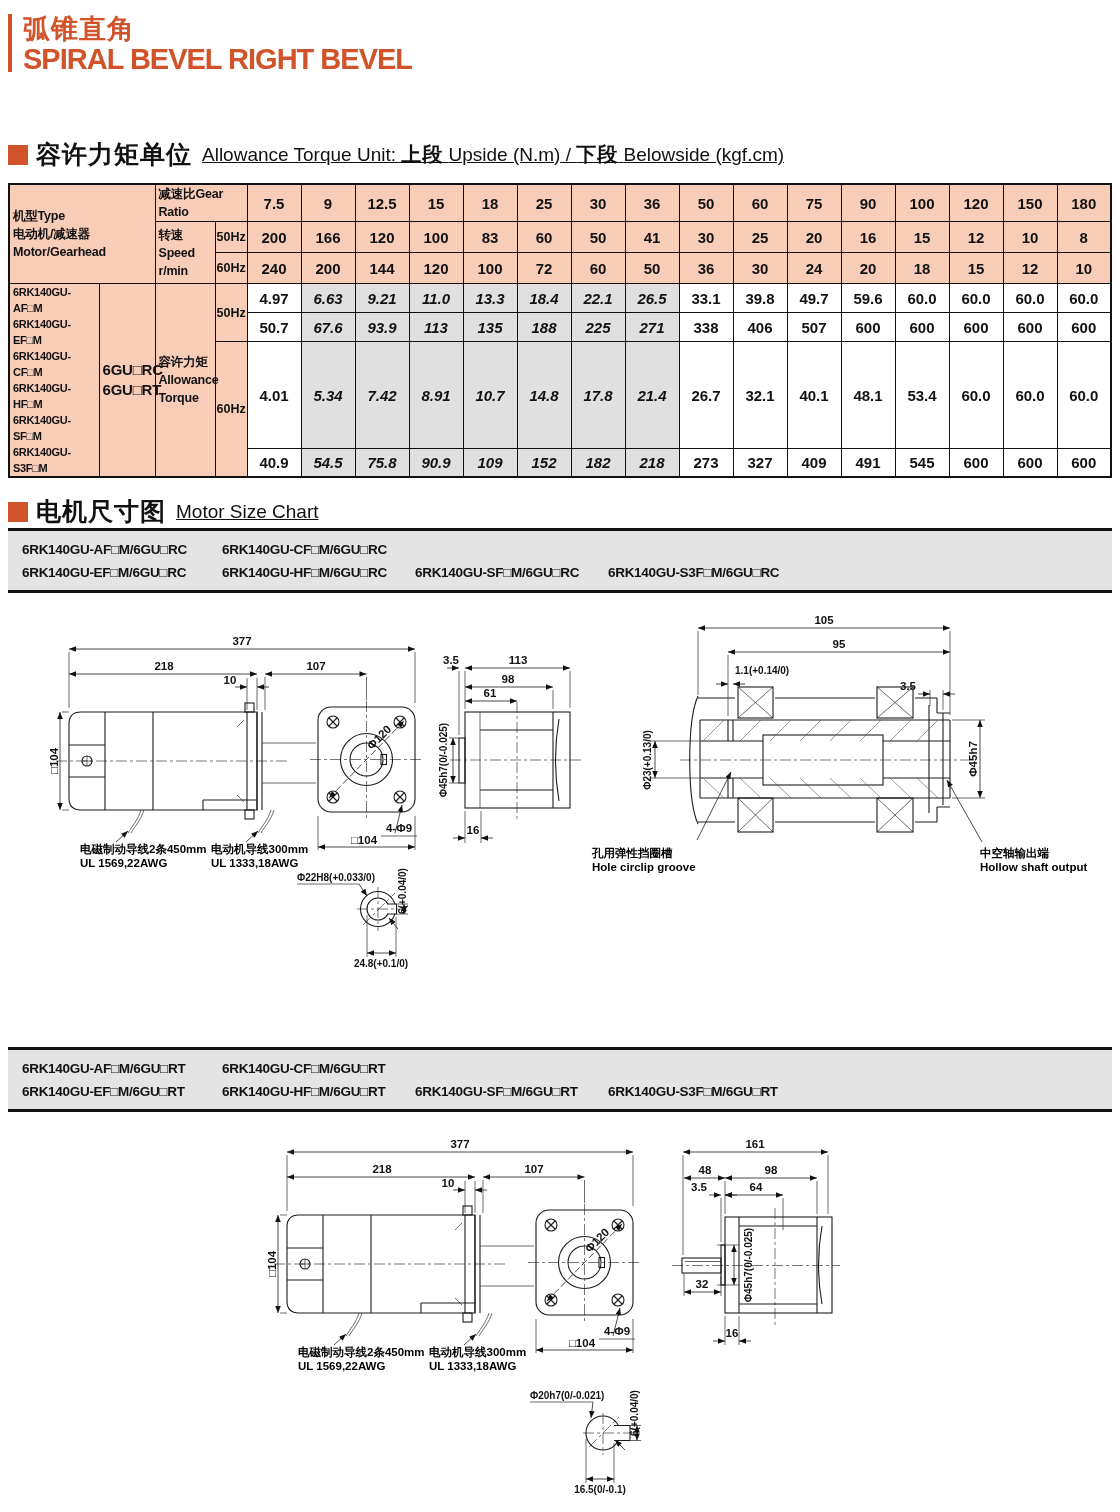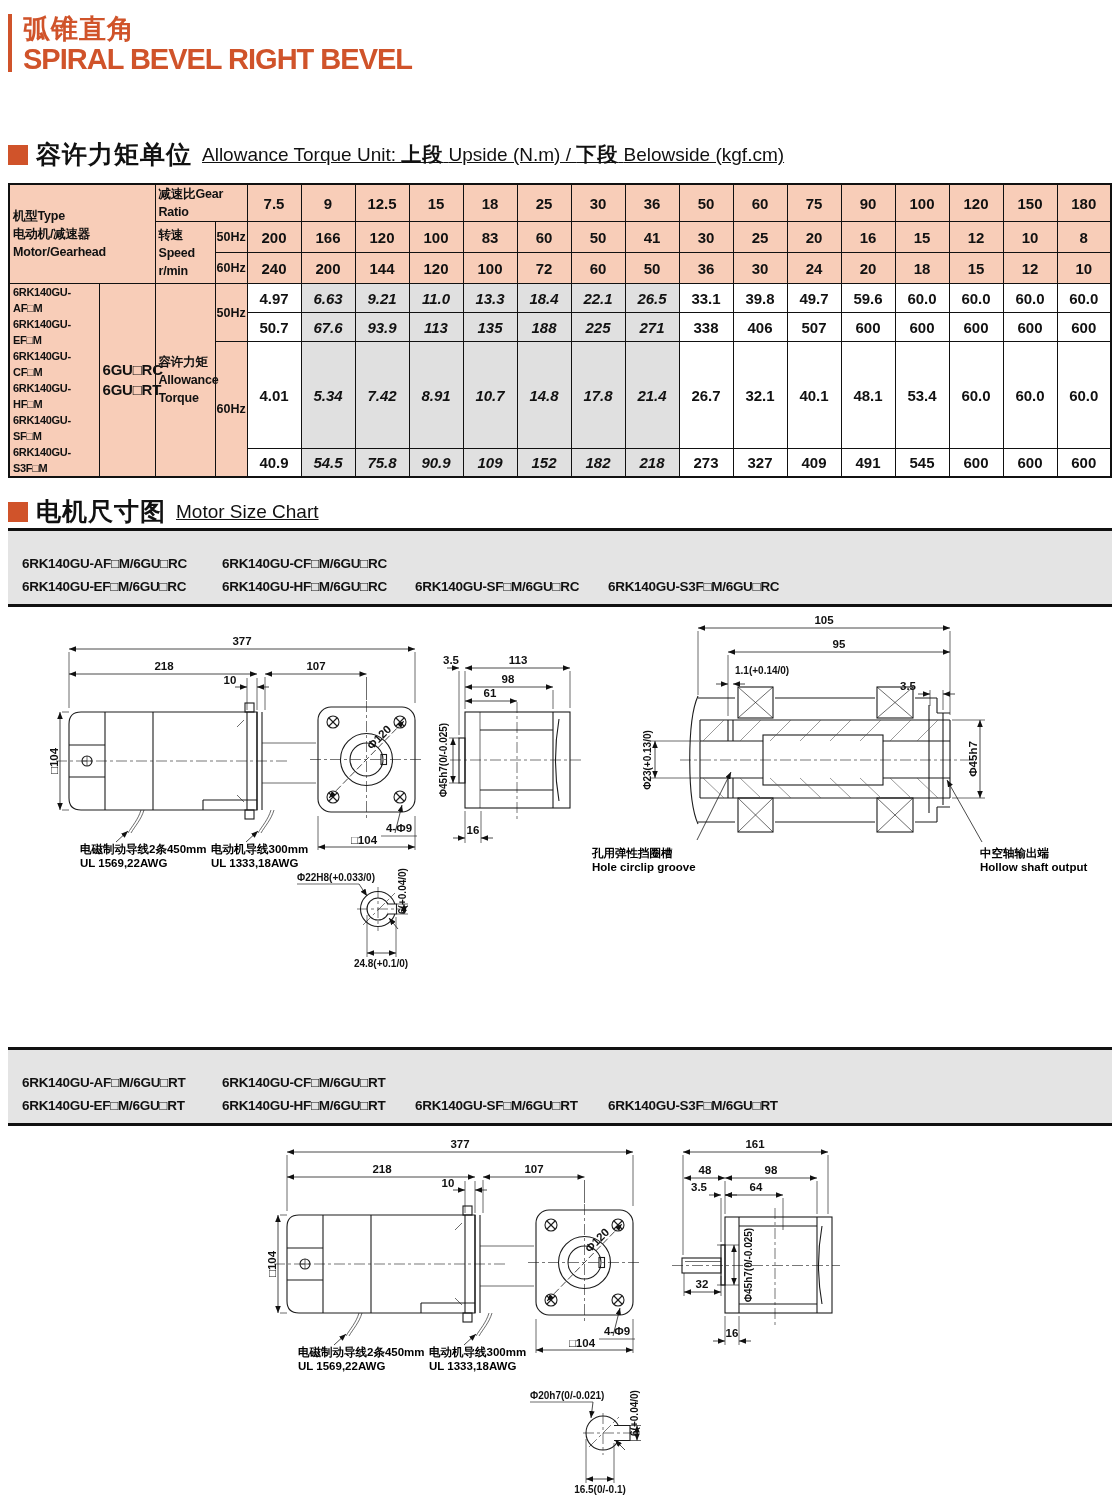--- a/index.html
+++ b/index.html
@@ -32,21 +32,21 @@
   #torque-table .hz{font-size:12.5px;font-weight:bold;text-align:center;padding:0 1px;}
   #torque-table .models{font-size:11px;line-height:16px;letter-spacing:-0.3px;}
   #torque-table .gh{font-size:15px;line-height:20px;}
   #torque-table .shade{background:var(--shade);font-style:italic;}
   #torque-table tr.r-ratio{height:27px;}
   #torque-table tr.r-speed{height:31px;}
   #torque-table tr.r-body{height:29px;}
 
   
   .model-bar{position:absolute;left:8px;width:1104px;box-sizing:border-box;background:var(--barbg);
-             border-top:3px solid #111;border-bottom:3px solid #111;padding:21px 0 6px 14px;}
+             border-top:3px solid #111;border-bottom:3px solid #111;padding:7px 0 6px 14px;}
   #bar-rc{top:528px;}
   #bar-rt{top:1047px;}
   .mb-row{display:flex;line-height:23px;font-size:13.5px;font-weight:bold;letter-spacing:-0.3px;}
   .mb-row span{display:block;}
   .w1{width:200px;}.w2{width:193px;}.w3{width:193px;}
 
   
   svg.draw{position:absolute;left:0;}
   #draw-rc{top:600px;}
   #draw-rt{top:1110px;}

